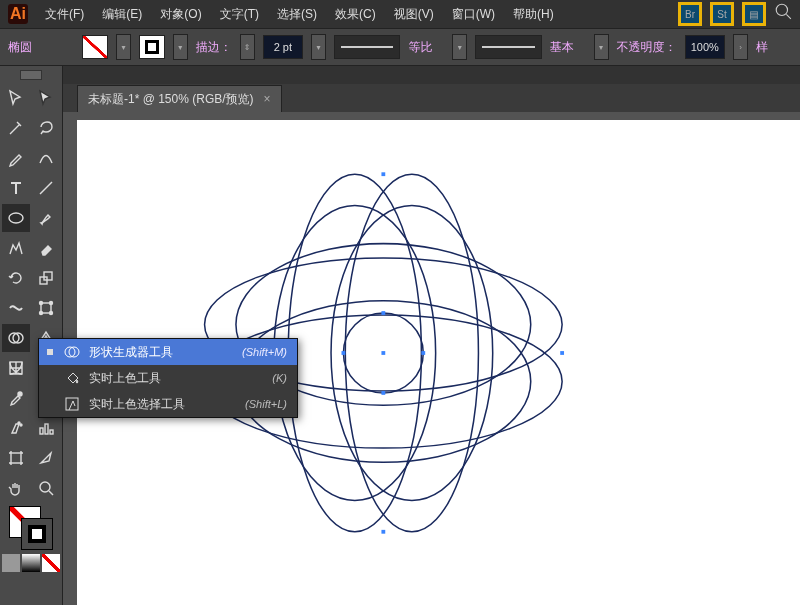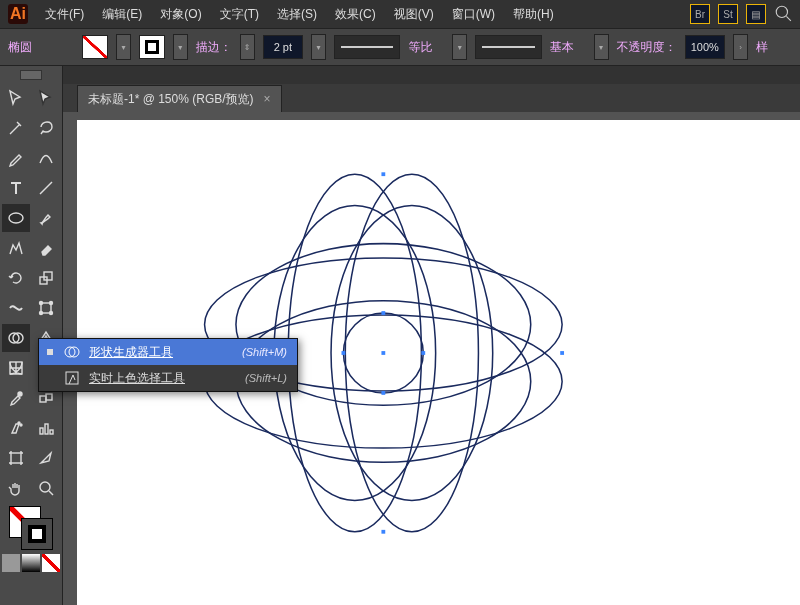--- a/index.html
+++ b/index.html
@@ -3,21 +3,21 @@
 <meta charset="utf-8">
 <style>
   html,body{margin:0;padding:0;width:800px;height:605px;overflow:hidden;font-family:"Segoe UI","Microsoft YaHei",sans-serif;font-size:12px;color:#ddd;background:#323232;}
   .app{display:flex;flex-direction:column;width:800px;height:605px;background:#323232;}
   .menubar{height:28px;background:#323232;display:flex;align-items:center;border-bottom:1px solid #222;}
   .logo{width:28px;height:28px;display:flex;align-items:center;justify-content:center;margin:0 4px;}
   .logo-box{width:20px;height:20px;background:#2b0a07;border-radius:3px;display:flex;align-items:center;justify-content:center;color:#f37624;font-weight:bold;font-size:16px;}
   .menu-item{padding:0 9px;height:28px;line-height:28px;cursor:default;}
   .menu-spacer{flex:1;}
   .menu-icons{display:flex;gap:8px;padding-right:8px;}
-  .menu-icons .mi{width:18px;height:18px;background:#0f172a;border:1px solid #eab308;display:flex;align-items:center;justify-content:center;font-size:10px;color:#aaa;}
+  .menu-icons .mi{width:18px;height:18px;background:#0c4a6e;border:3px solid #eab308;display:flex;align-items:center;justify-content:center;font-size:10px;color:#aaa;}
   .optbar{height:36px;background:#444;display:flex;align-items:center;border-bottom:1px solid #222;padding:0 8px;gap:8px;}
   .opt-label{color:#f0abfc;font-size:12px;min-width:36px;}
   .swatch{width:28px;height:24px;border:1px solid #222;box-sizing:border-box;position:relative;}
   .sw-fill{background:linear-gradient(to top right,transparent 45%,#e00 46%,#e00 54%,transparent 55%),#fff;}
   .sw-stroke{background:#fff;display:flex;align-items:center;justify-content:center;}
   .sw-stroke-inner{width:14px;height:14px;border:3px solid #000;box-sizing:border-box;}
   .dd{width:14px;height:24px;background:#555;border:1px solid #222;display:flex;align-items:center;justify-content:center;color:#aaa;font-size:8px;}
   .num-field{width:42px;height:22px;background:#0f172a;border:1px solid #222;color:#ddd;display:flex;align-items:center;justify-content:center;font-size:11px;}
   .dash-preview{width:70px;height:22px;background:#2b2b2b;border:1px solid #222;position:relative;}
   .dash-preview::after{content:"";position:absolute;left:6px;right:6px;top:10px;height:2px;background:#ccc;}
@@ -38,21 +38,21 @@
   .canvas-area{flex:1;background:#535353;display:flex;flex-direction:column;min-width:0;position:relative;margin-top:18px;}
   .tabrow{height:28px;background:#3a3a3a;display:flex;align-items:flex-end;padding-left:14px;}
   .doc-tab{height:26px;background:#535353;padding:0 10px;display:flex;align-items:center;gap:10px;font-size:12px;color:#ddd;border-top:1px solid #222;border-left:1px solid #222;border-right:1px solid #222;}
   .doc-close{font-size:12px;color:#aaa;}
   .canvas-wrap{flex:1;background:#535353;position:relative;}
   .artboard{position:absolute;left:14px;top:8px;right:0;bottom:0;background:#fff;}
   .flyout{position:absolute;left:38px;top:338px;width:258px;background:#3a3a3a;border:1px solid #111;box-shadow:2px 2px 8px rgba(0,0,0,0.5);z-index:50;}
   .fly-item{display:flex;align-items:center;height:26px;padding:0 10px 0 8px;gap:8px;font-size:12px;}
   .fly-item.sel{background:#4a78d6;color:#fff;}
   .fly-ico{width:18px;height:18px;display:flex;align-items:center;justify-content:center;}
-  .fly-label{flex:1;text-decoration:underline;}
+  .fly-label{flex:1;}
   .fly-short{color:#bbb;font-size:11px;font-style:italic;}
   .fly-item.sel .fly-short{color:#e8e8ff;}
   .dot{width:6px;height:6px;background:#ddd;margin-right:2px;}
   svg.art{position:absolute;inset:0;width:100%;height:100%;}
 </style>
 </head>
 <body>
 
 <div class="app">
 
@@ -341,20 +341,31 @@
             <circle cx="11" cy="9" r="5"></circle>
           </svg>
         </span>
       <span class="fly-label">形状生成器工具</span>
       <span class="fly-short">(Shift+M)</span>
     </div>
     <div class="fly-item">
       <span style="width:8px"></span>
       <span class="fly-ico">
           <svg viewBox="0 0 18 18" stroke="#ddd" fill="none">
+            <path d="M5 9l5-5 5 5-5 5z"></path>
+            <path d="M14 11c1 1 1 3 0 3s-1-2 0-3z" fill="#ddd"></path>
+          </svg>
+        </span>
+      <span class="fly-label">实时上色工具</span>
+      <span class="fly-short">(K)</span>
+    </div>
+    <div class="fly-item">
+      <span style="width:8px"></span>
+      <span class="fly-ico">
+          <svg viewBox="0 0 18 18" stroke="#ddd" fill="none">
             <rect x="3" y="3" width="12" height="12"></rect>
             <path d="M6 15l4-9 2 5"></path>
           </svg>
         </span>
       <span class="fly-label">实时上色选择工具</span>
       <span class="fly-short">(Shift+L)</span>
     </div>
   </div>
 
 </div>

